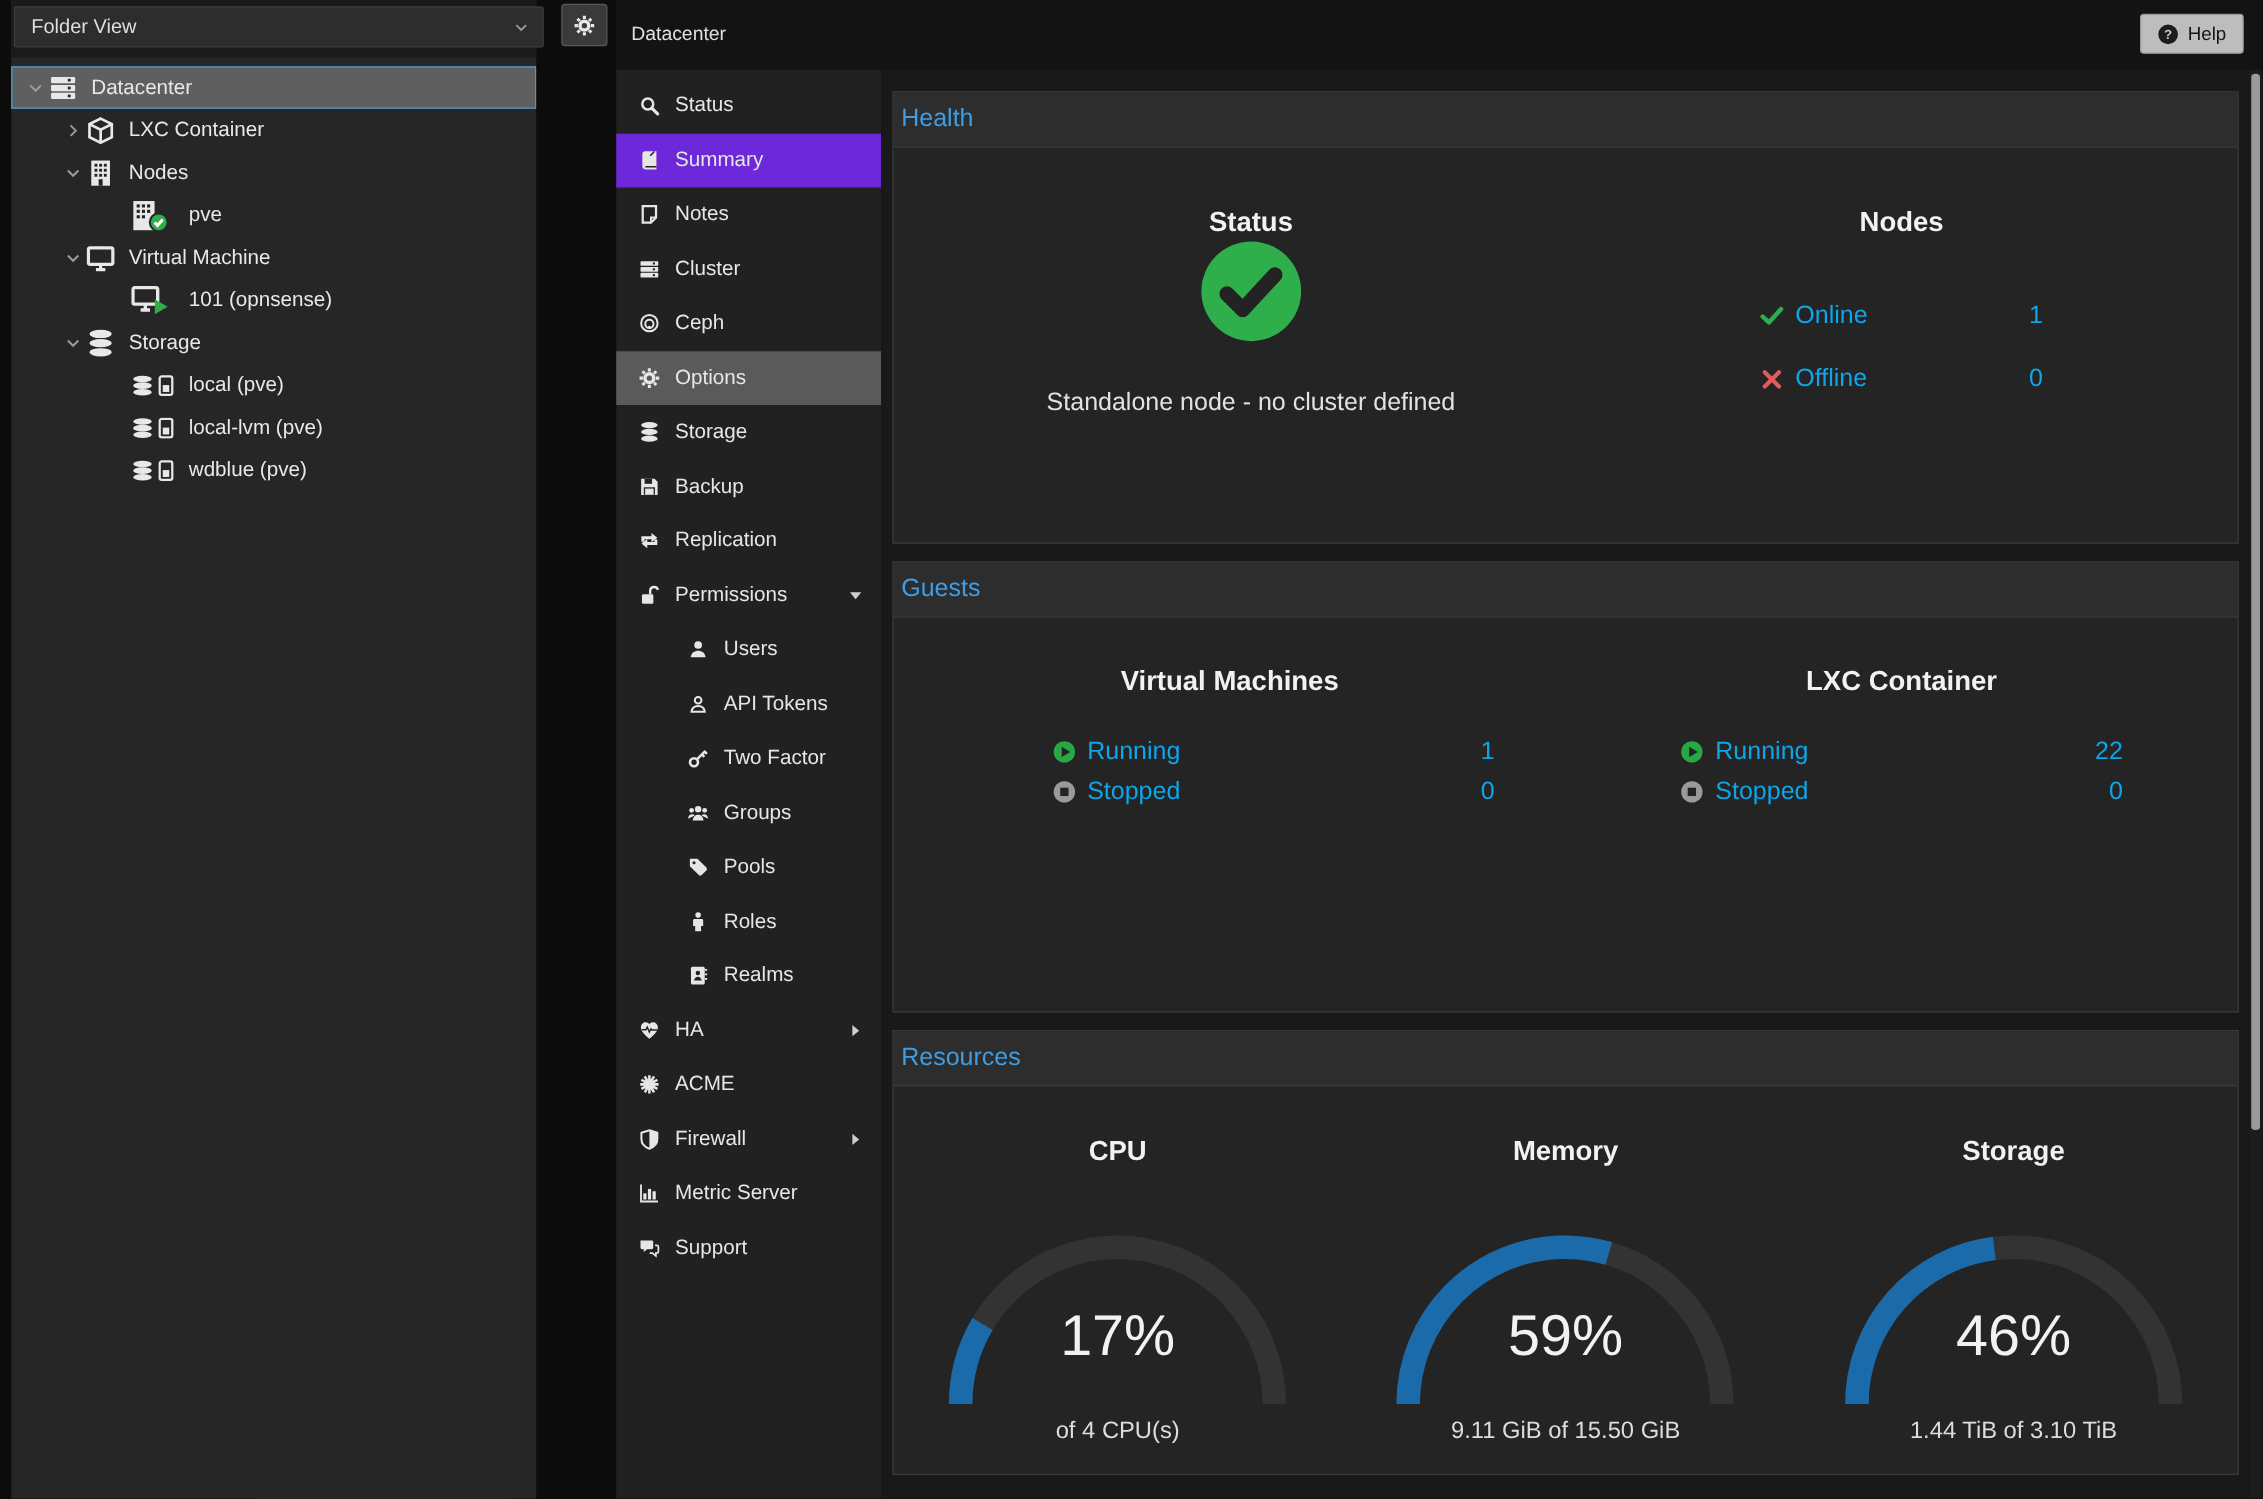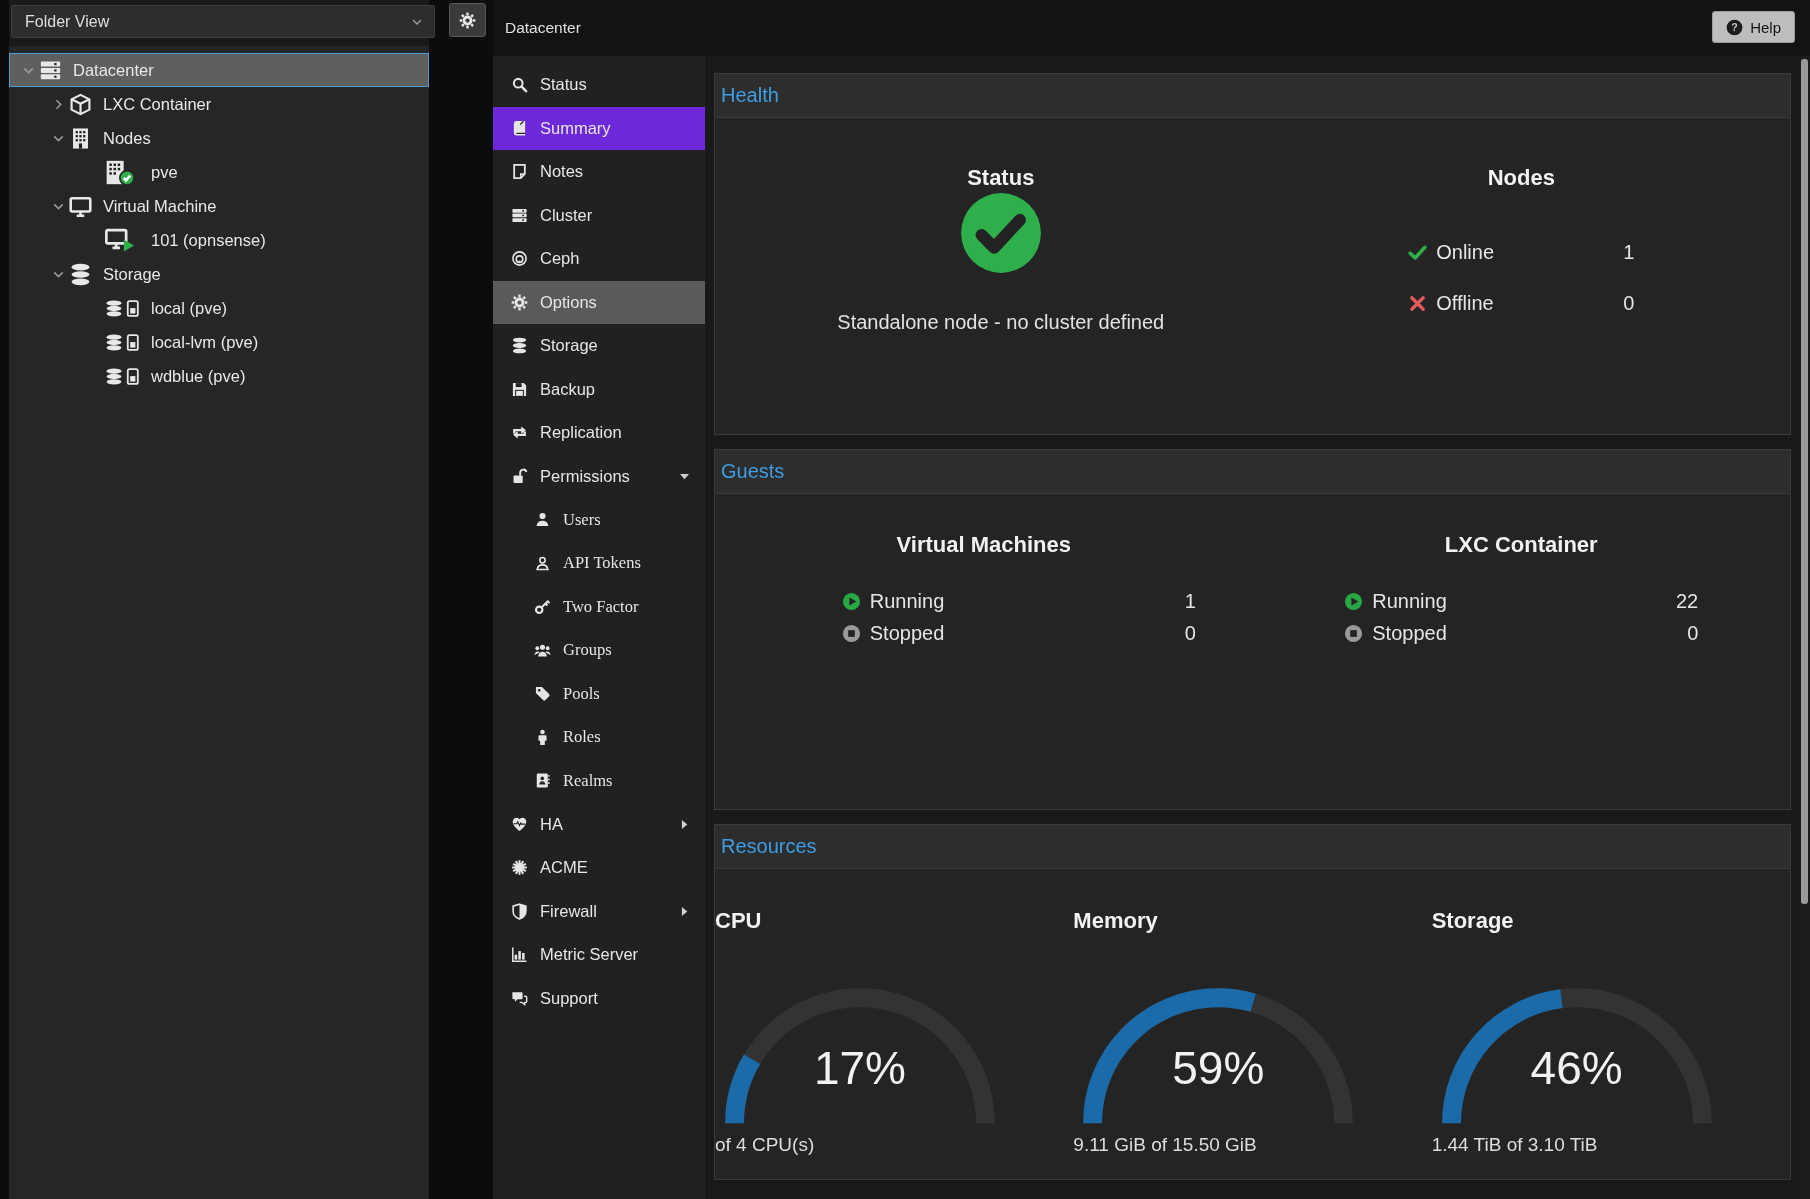--- a/index.html
+++ b/index.html
@@ -34,51 +34,51 @@
     font-size:15.5px; color:#e0e0e0; }
   .help-btn { position:absolute; right:15px; top:11px; height:32px; padding:0 13px;
     background:#bdbdbd; border:1px solid #9a9a9a; border-radius:3px; color:#151515;
     font-size:15px; display:flex; align-items:center; gap:7px; cursor:pointer; }
 
   
   .menu { position:absolute; left:493px; top:56px; width:212px; height:1143px;
     background:#212121; padding-top:7px; }
   .menu-item { height:43.5px; display:flex; align-items:center; padding-left:17px;
     font-size:16.5px; color:#e6e6e6; cursor:pointer; }
-  .menu-item.indent { padding-left:40px;font-family:Liberation Serif, serif; }
+  .menu-item.indent { padding-left:56px; }
   .menu-item.selected { background:#6d28d9; }
   .menu-item.highlight { background:#5a5a5a; }
   .mi { width:19px; display:flex; align-items:center; justify-content:center; flex:none; }
   .menu-item .lbl { margin-left:11px; white-space:nowrap; }
   .caret { margin-left:auto; margin-right:13px; display:flex; }
 
   
   .main { position:absolute; left:705px; top:56px; width:1094px; height:1143px;
     background:#191919; padding:17px 8px 0 9px; }
   .panel { width:1077px; background:#242424; border:1px solid #3a3a3a; margin-bottom:14px; }
   .panel-header { background:#2d2d2d; border-bottom:1px solid #3a3a3a;
     padding:10px 6px; font-size:20px; color:#3e9de5; }
   .panel-body { position:relative; }
   .health-body { height:316px; display:flex; }
   .guests-body { height:315px; display:flex; }
   .res-body    { height:310px; display:flex; }
   .col2 { width:50%; display:flex; flex-direction:column; align-items:center; }
-  .col3 { width:33.333%; display:flex; flex-direction:column; align-items:flex-start; }
+  .col3 { width:33.333%; display:flex; flex-direction:column; align-items:center; }
   .col-heading { margin-top:47px; font-size:22px; font-weight:bold; color:#f2f2f2; }
   .guests-body .col-heading { margin-top:38px; }
   .res-body .col-heading { margin-top:39px; }
   .status-col-inner { transform:translateX(17px); display:flex; flex-direction:column; align-items:center; }
   .status-msg { margin-top:36px; font-size:20px; color:#e2e2e2; }
   .kv-table { display:flex; flex-direction:column; }
   .nodes-table { width:226px; margin-top:36px; }
   .nodes-table .kv-row { height:51px; }
   .guest-table { width:354px; margin-top:27px; }
   .guest-table .kv-row { height:32px; }
   .vm-shift { transform:translateX(35px); }
-  .kv-row { display:flex; align-items:center; font-size:20px; color:#e5e5e5; }
+  .kv-row { display:flex; align-items:center; font-size:20px; color:#0ea5e9; }
   .kv-row .ki { display:flex; margin-right:9px; }
   .kv-row .kv-val { margin-left:auto; }
 
   
   .gauge-wrap { position:relative; width:290px; margin-top:41px; }
   .gauge-wrap svg { display:block; }
   .gauge-pct { position:absolute; left:0; right:0; top:66px; text-align:center;
     font-size:46px; color:#f2f2f2; }
   .gauge-sub { margin-top:2px; font-size:19px; color:#dddddd; }
 

